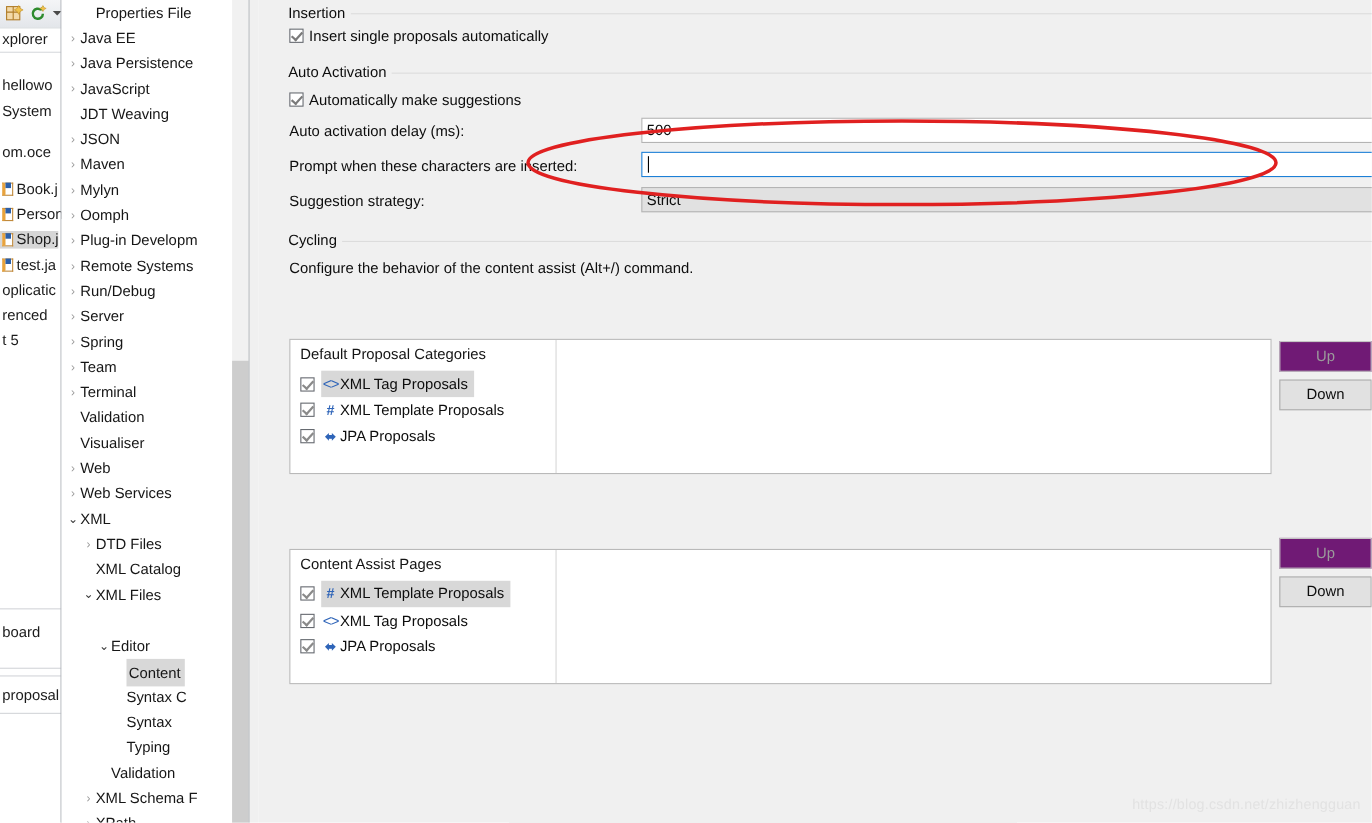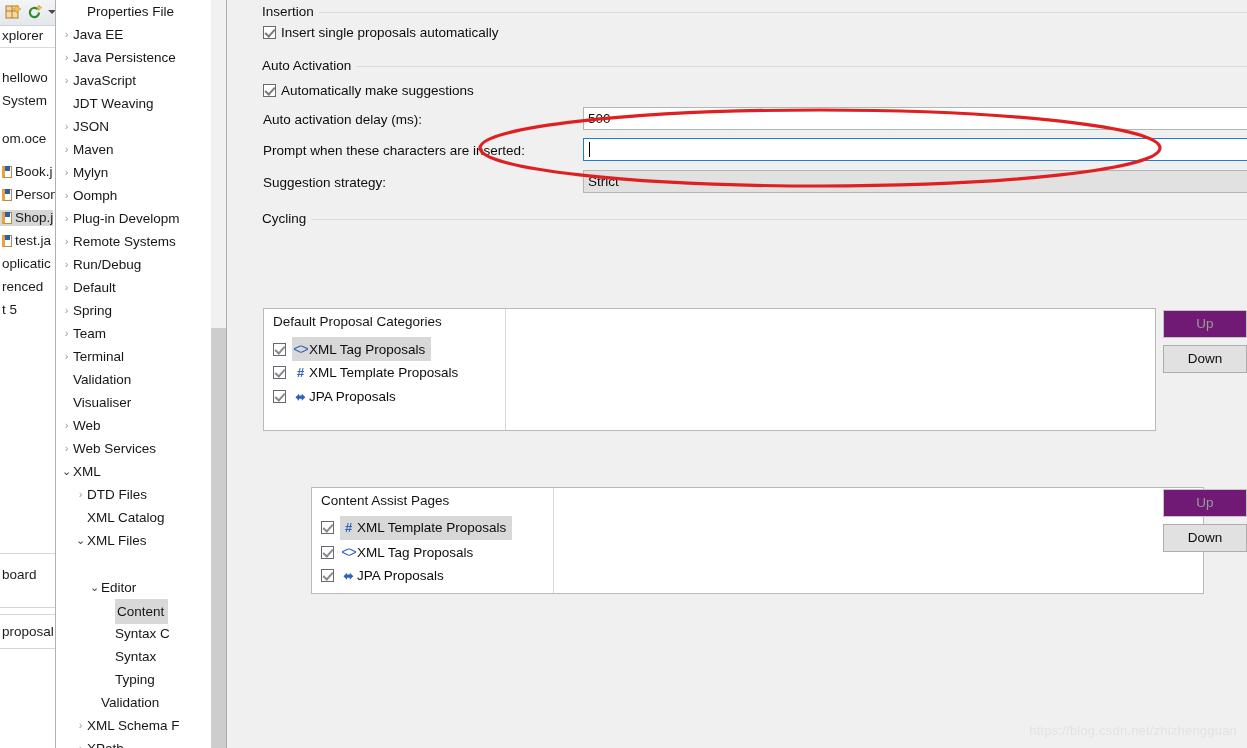--- a/index.html
+++ b/index.html
@@ -277,21 +277,21 @@
       <div class="tree-item" style="padding-left: 4px;"><span class="arrow ">›</span><span class="tlabel">Java Persistence</span></div>
       <div class="tree-item" style="padding-left: 4px;"><span class="arrow ">›</span><span class="tlabel">JavaScript</span></div>
       <div class="tree-item" style="padding-left: 4px;"><span class="arrow none">&nbsp;</span><span class="tlabel">JDT Weaving</span></div>
       <div class="tree-item" style="padding-left: 4px;"><span class="arrow ">›</span><span class="tlabel">JSON</span></div>
       <div class="tree-item" style="padding-left: 4px;"><span class="arrow ">›</span><span class="tlabel">Maven</span></div>
       <div class="tree-item" style="padding-left: 4px;"><span class="arrow ">›</span><span class="tlabel">Mylyn</span></div>
       <div class="tree-item" style="padding-left: 4px;"><span class="arrow ">›</span><span class="tlabel">Oomph</span></div>
       <div class="tree-item" style="padding-left: 4px;"><span class="arrow ">›</span><span class="tlabel">Plug-in Developm</span></div>
       <div class="tree-item" style="padding-left: 4px;"><span class="arrow ">›</span><span class="tlabel">Remote Systems</span></div>
       <div class="tree-item" style="padding-left: 4px;"><span class="arrow ">›</span><span class="tlabel">Run/Debug</span></div>
-      <div class="tree-item" style="padding-left: 4px;"><span class="arrow ">›</span><span class="tlabel">Default</span></div>
+      <div class="tree-item" style="padding-left: 4px;"><span class="arrow ">›</span><span class="tlabel">Server</span></div>
       <div class="tree-item" style="padding-left: 4px;"><span class="arrow ">›</span><span class="tlabel">Spring</span></div>
       <div class="tree-item" style="padding-left: 4px;"><span class="arrow ">›</span><span class="tlabel">Team</span></div>
       <div class="tree-item" style="padding-left: 4px;"><span class="arrow ">›</span><span class="tlabel">Terminal</span></div>
       <div class="tree-item" style="padding-left: 4px;"><span class="arrow none">&nbsp;</span><span class="tlabel">Validation</span></div>
       <div class="tree-item" style="padding-left: 4px;"><span class="arrow none">&nbsp;</span><span class="tlabel">Visualiser</span></div>
       <div class="tree-item" style="padding-left: 4px;"><span class="arrow ">›</span><span class="tlabel">Web</span></div>
       <div class="tree-item" style="padding-left: 4px;"><span class="arrow ">›</span><span class="tlabel">Web Services</span></div>
       <div class="tree-item" style="padding-left: 4px;"><span class="arrow open">⌄</span><span class="tlabel">XML</span></div>
       <div class="tree-item" style="padding-left: 18px;"><span class="arrow ">›</span><span class="tlabel">DTD Files</span></div>
       <div class="tree-item" style="padding-left: 18px;"><span class="arrow none">&nbsp;</span><span class="tlabel">XML Catalog</span></div>
@@ -339,20 +339,21 @@
     </div>
 
     <div class="field-label" style="left:28px; top:175px;">Suggestion strategy:</div>
     <div class="combo" style="left:348px; top:170px; width:670px;">
       <span>Strict</span>
     </div>
 
     <div class="group" style="left:27px; top:219px; width:1000px; height:1px;">
       <span class="group-title">Cycling</span>
     </div>
+    <div class="descr" style="left:28px; top:236px;">Configure the behavior of the content assist (Alt+/) command.</div>
 
 
     <div class="listbox" style="left:28px; top:308px; width:893px; height:123px;">
       <div class="list-col-sep" style="left:241px;"></div>
       <div class="list-head">Default Proposal Categories</div>
 
       <div class="list-row selected" style="top:28px;">
         <span class="lchk checked"></span><span class="rowhl"><span class="cat-ico tag">&lt;&gt;</span><span>XML Tag Proposals</span></span>
       </div>
       <div class="list-row" style="top:52px;">
@@ -360,21 +361,21 @@
       </div>
       <div class="list-row" style="top:76px;">
         <span class="lchk checked"></span><span class="rowhl"><span class="cat-ico jpa">⬌</span><span>JPA Proposals</span></span>
       </div>
     </div>
 
     <div class="btn disabled" style="left:928px; top:310px;">Up</div>
     <div class="btn" style="left:928px; top:345px;">Down</div>
 
 
-    <div class="listbox" style="left:28px; top:487px; width:893px; height:107px;margin-left:48px;">
+    <div class="listbox" style="left:28px; top:499px; width:893px; height:123px;">
       <div class="list-col-sep" style="left:241px;"></div>
       <div class="list-head">Content Assist Pages</div>
 
       <div class="list-row selected" style="top:28px;">
         <span class="lchk checked"></span><span class="rowhl"><span class="cat-ico tmpl">#</span><span>XML Template Proposals</span></span>
       </div>
       <div class="list-row" style="top:52px;">
         <span class="lchk checked"></span><span class="rowhl"><span class="cat-ico tag">&lt;&gt;</span><span>XML Tag Proposals</span></span>
       </div>
       <div class="list-row" style="top:76px;">

